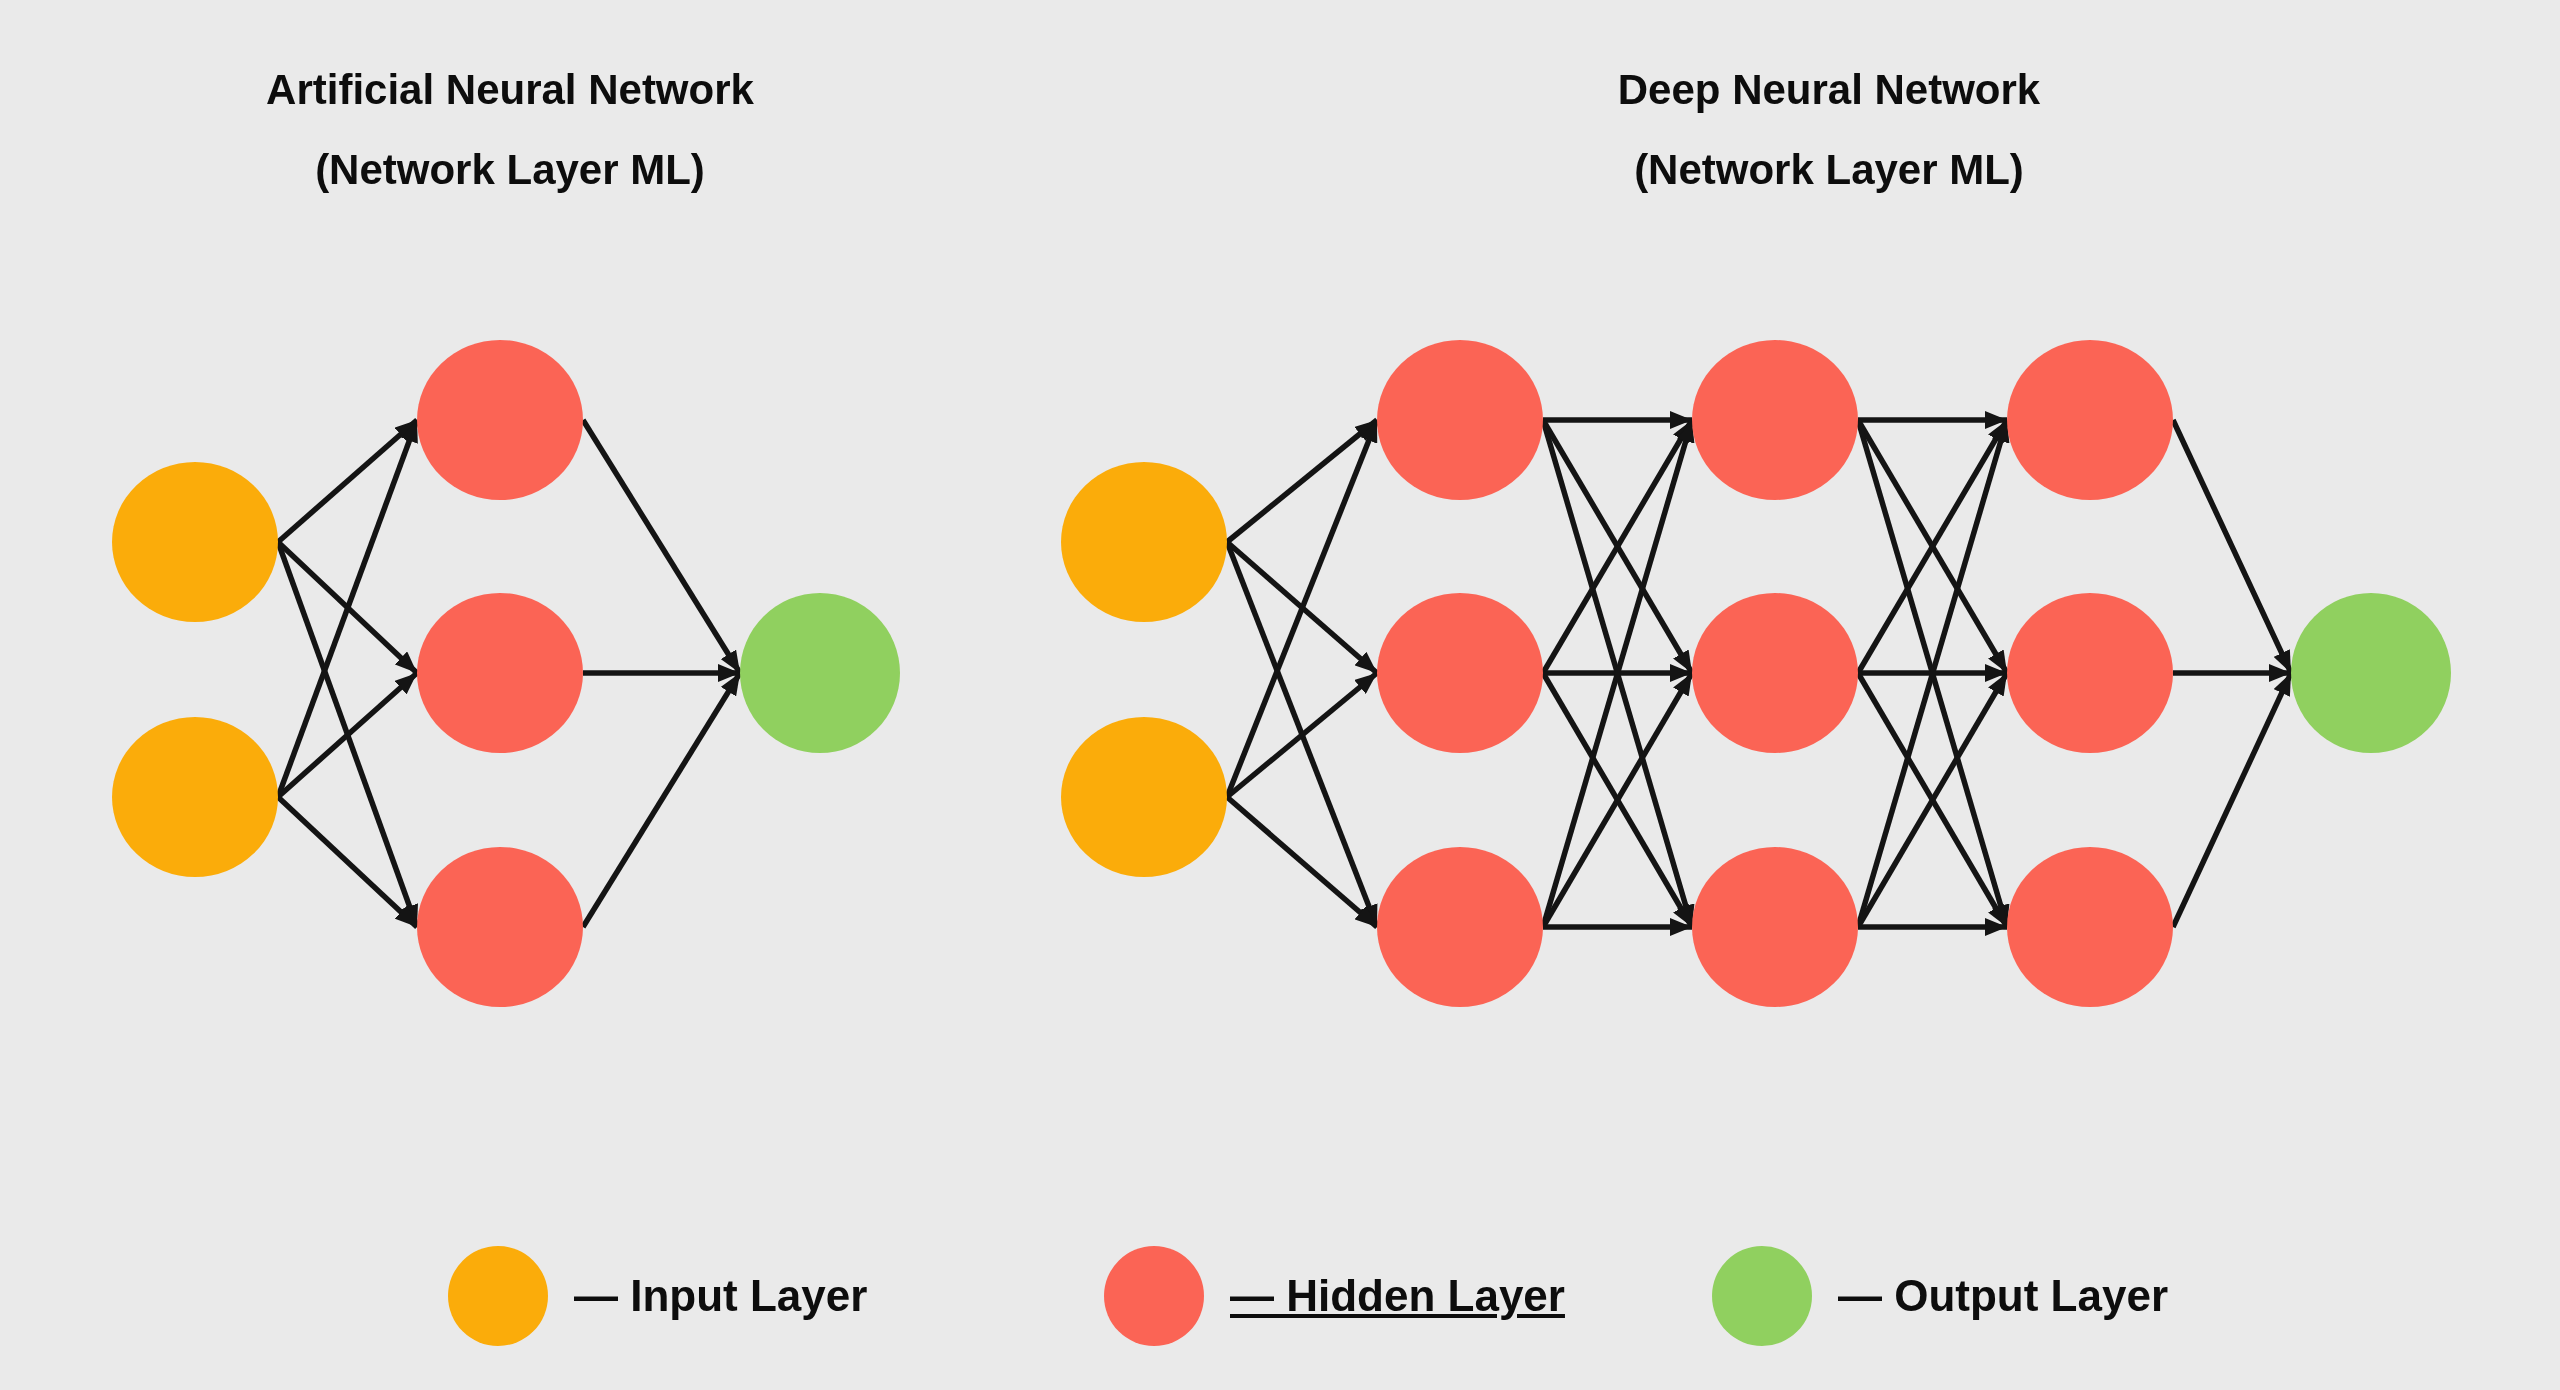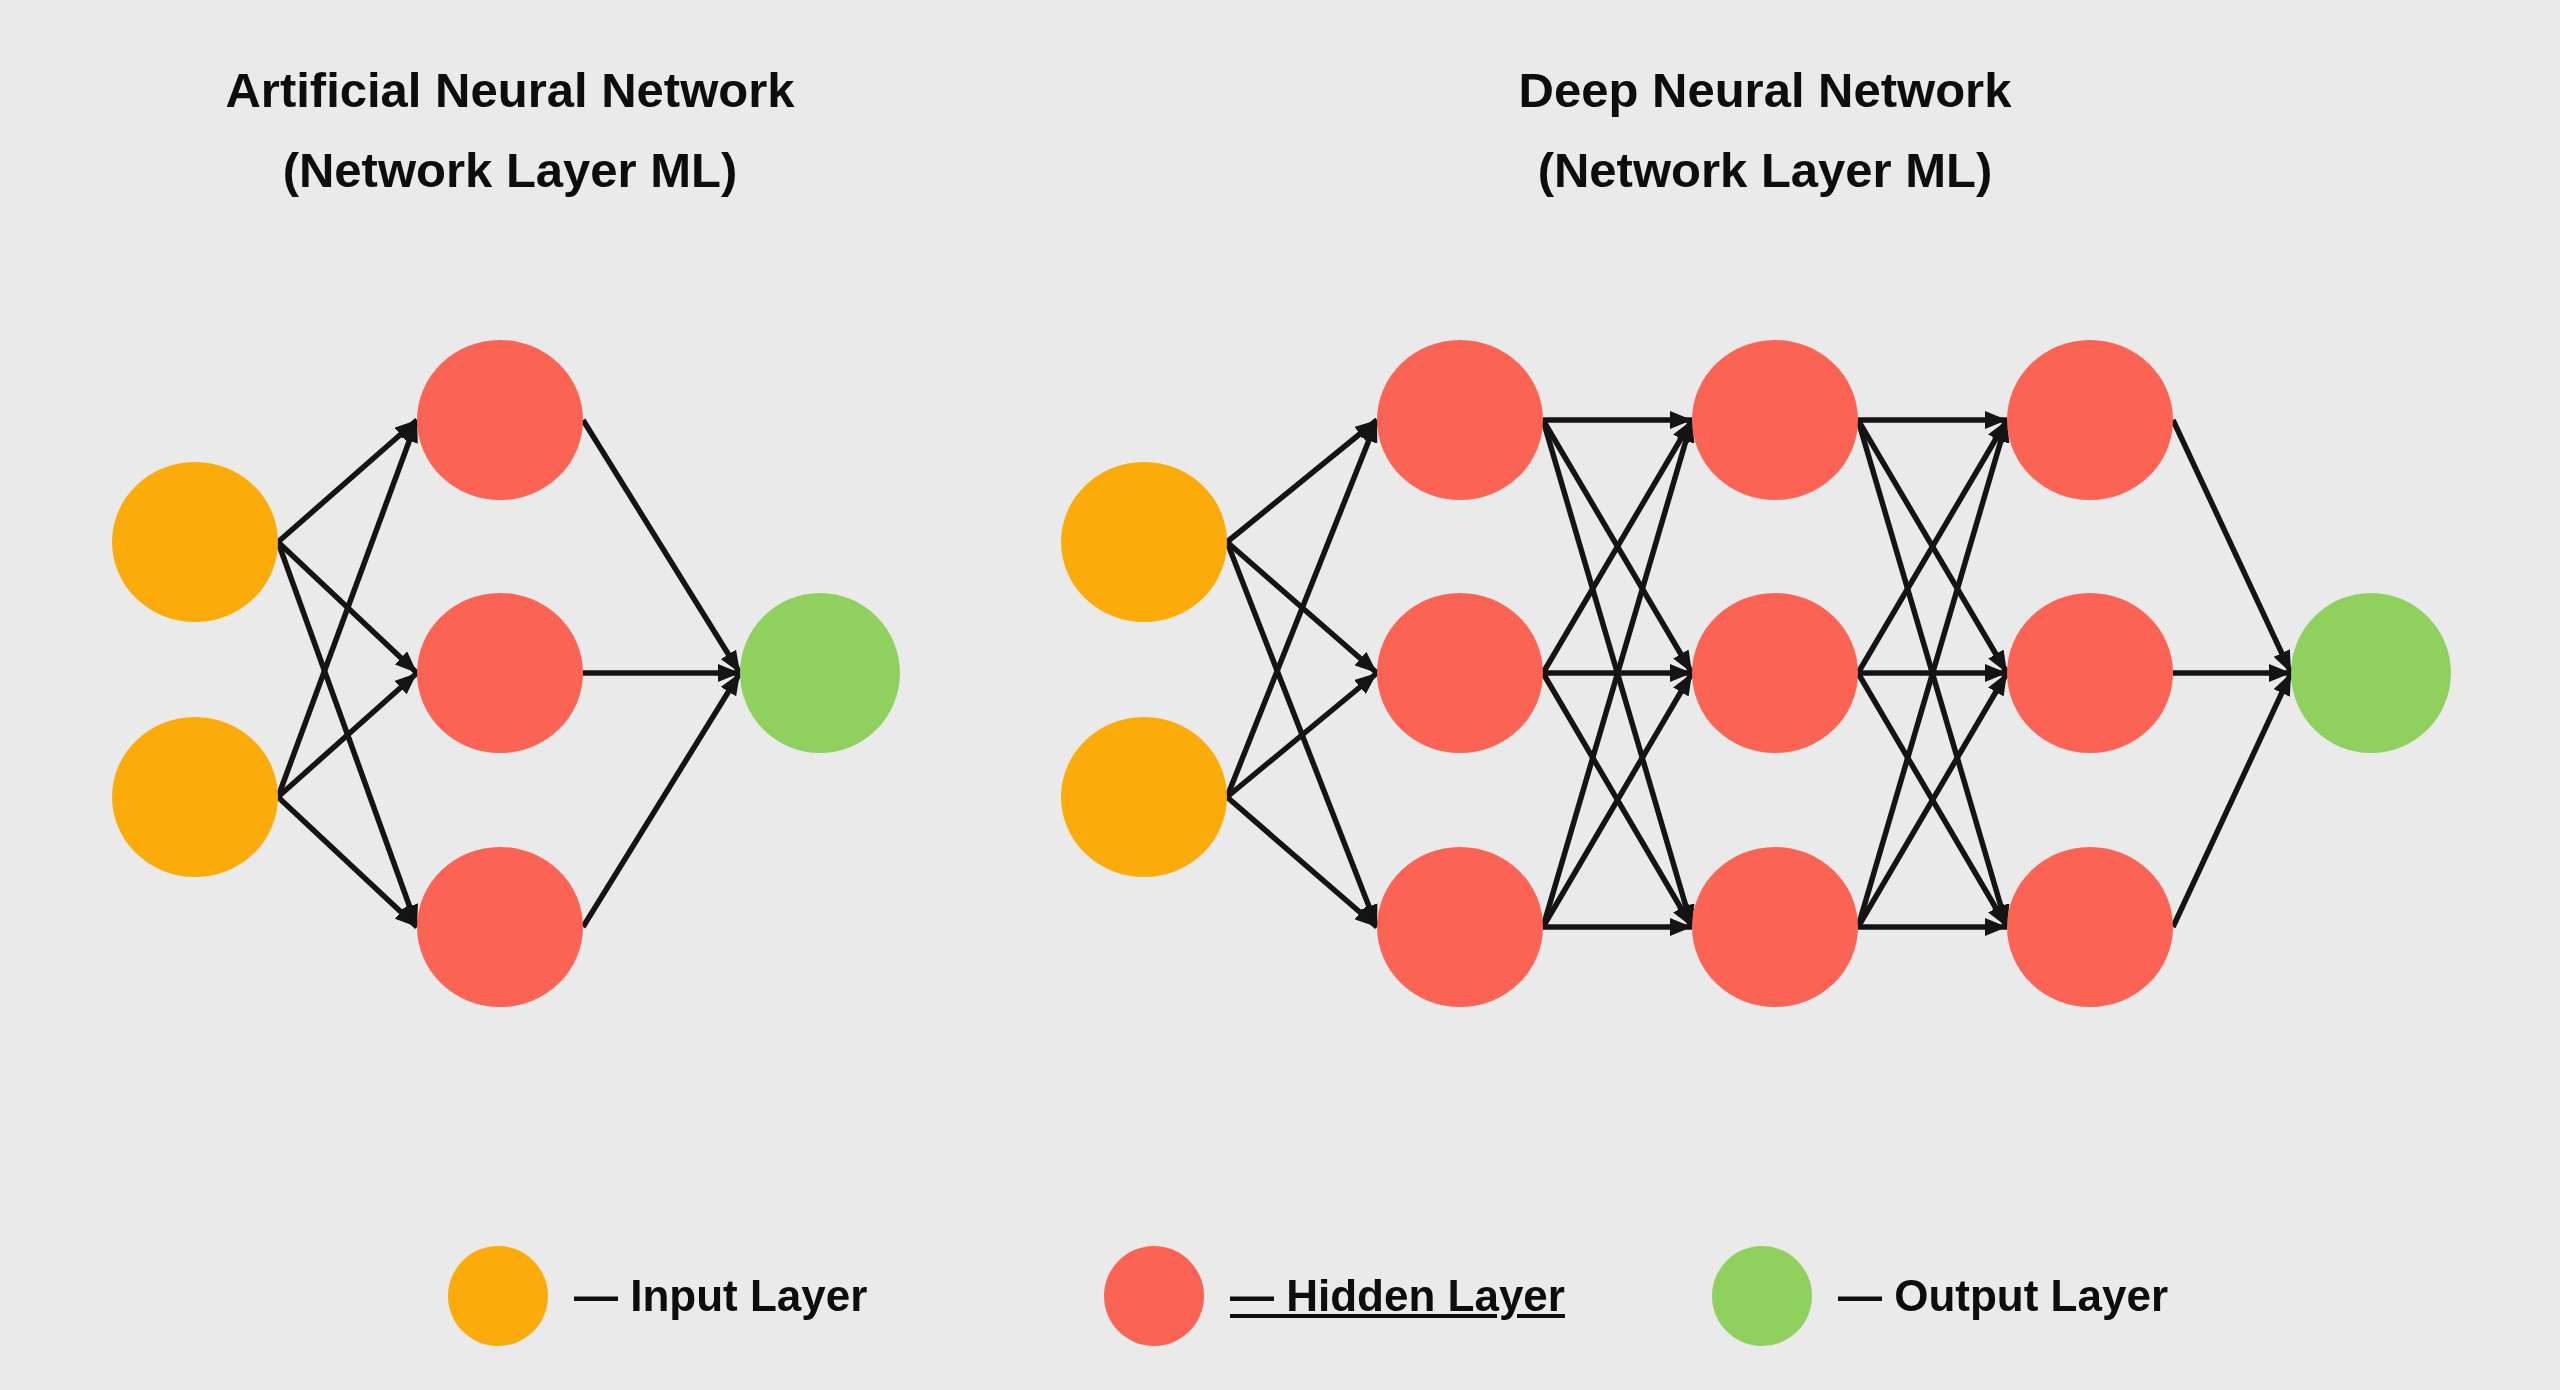--- a/index.html
+++ b/index.html
@@ -12,26 +12,26 @@
   .canvas {
     position: relative;
     width: 2560px;
     height: 1390px;
   }
   .panel-title {
     position: absolute;
     top: 50px;
     width: 1000px;
     text-align: center;
-    font-size: 49px;
+    font-size: 42px;
     font-weight: 700;
     line-height: 80px;
   }
   .title-left  { left: 10px; }
-  .title-right { left: 1265px; }
+  .title-right { left: 1329px; }
   svg.net {
     position: absolute;
     left: 0;
     top: 0;
   }
   .legend {
     position: absolute;
     left: 0;
     top: 1246px;
     width: 2560px;

